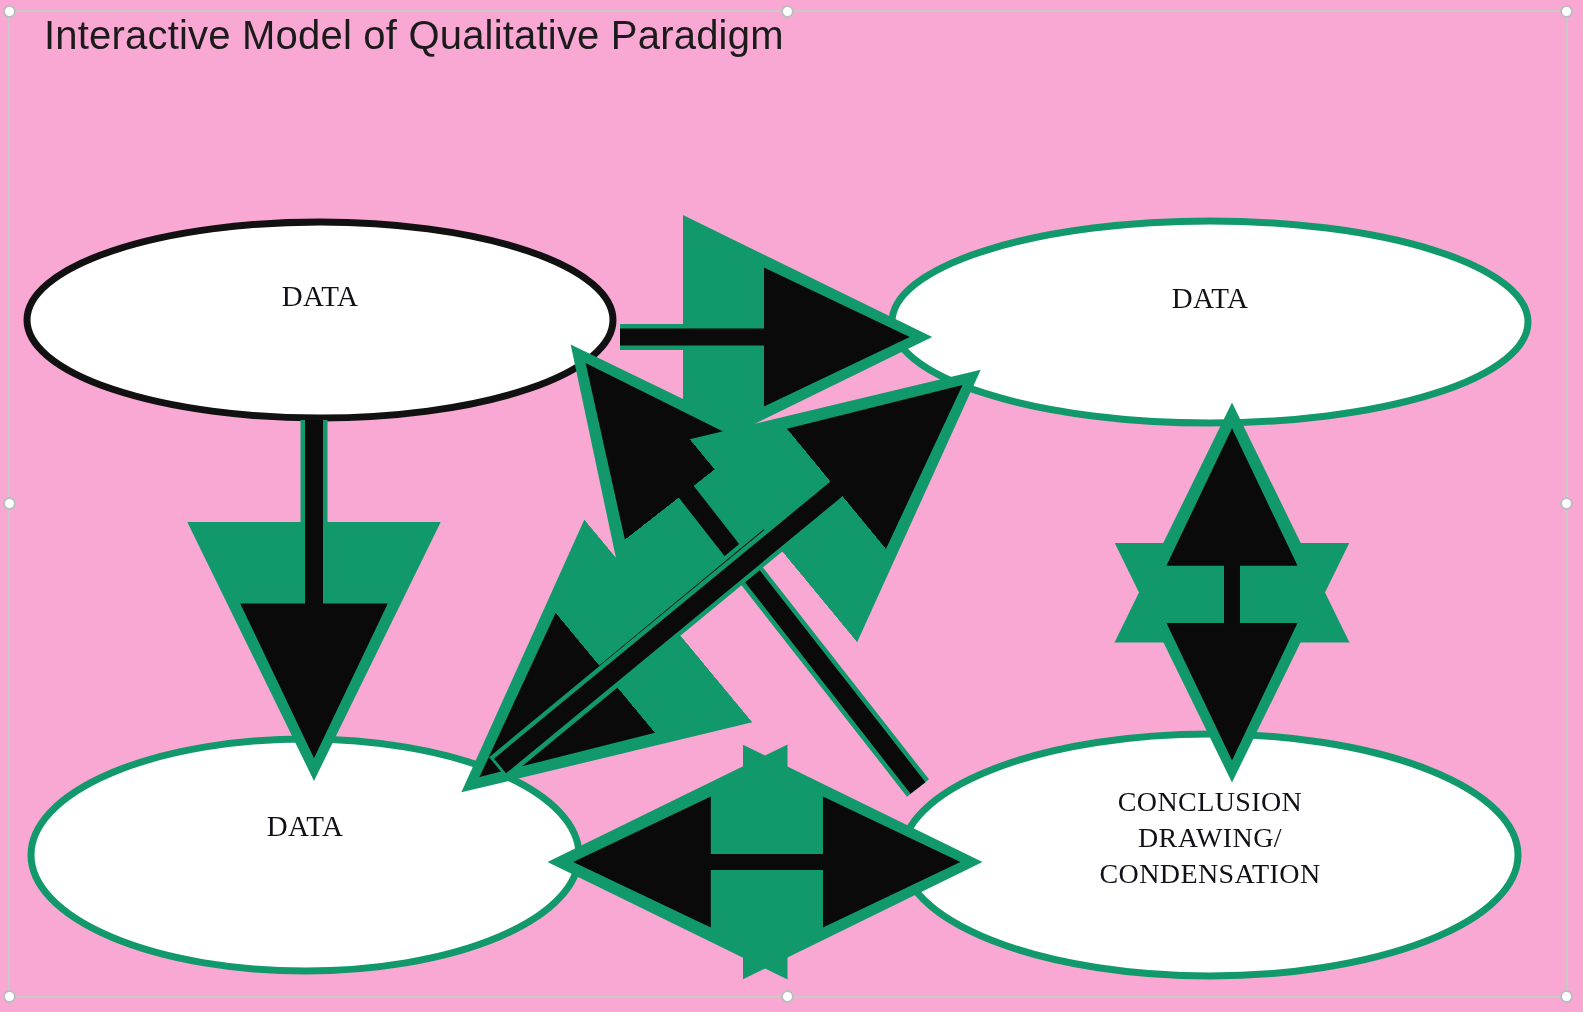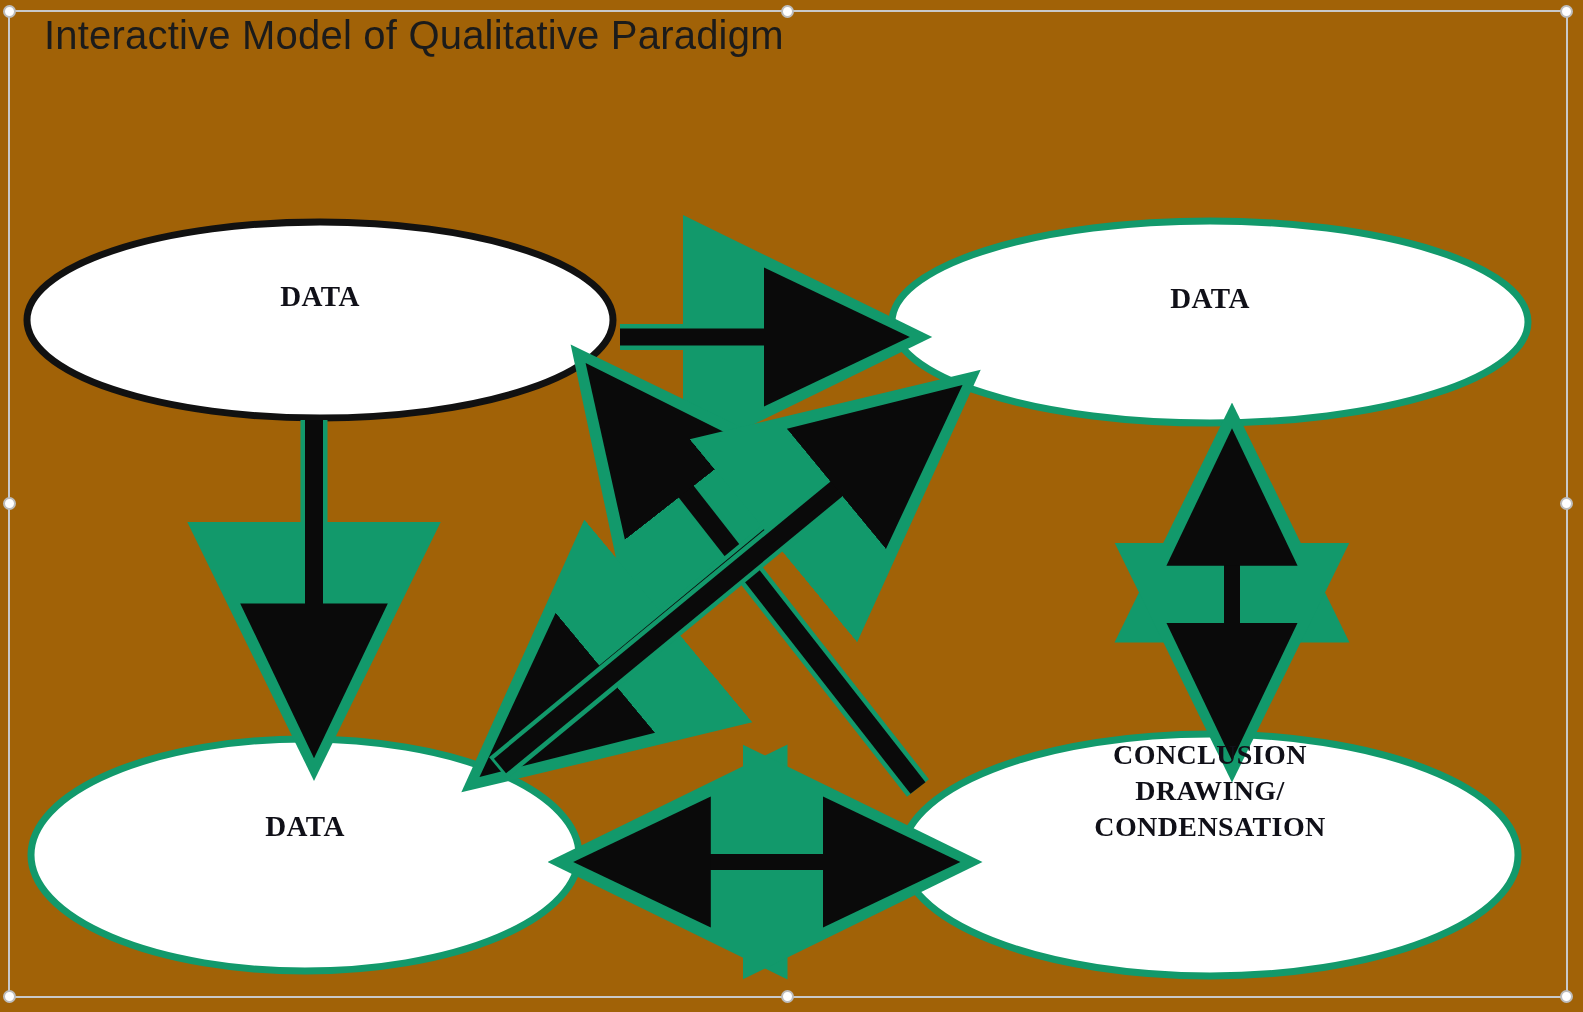--- a/index.html
+++ b/index.html
@@ -1,18 +1,18 @@
 <!DOCTYPE html>
 <html><head>
 <meta charset="utf-8">
 <style>
   html,body{margin:0;padding:0;background:#ffffff;}
   body{width:1583px;height:1012px;overflow:hidden;font-family:"Liberation Sans",sans-serif;}
 
-  #stage{position:relative;width:1583px;height:1012px;background:#a16207;}
+  #stage{position:relative;width:1583px;height:1012px;background:#f9a8d4;}
 
   
   #frame{
     position:absolute;left:8px;top:10px;width:1560px;height:988px;
     border:2px solid #c9c9c9;box-sizing:border-box;background:transparent;
   }
   .handle{position:absolute;width:13px;height:13px;border:2px solid #bdbdbd;
     border-radius:50%;background:#ffffff;box-sizing:border-box;}
   .h-tl{left:-7px;top:-7px;}
   .h-tr{right:-7px;top:-7px;}
@@ -27,21 +27,21 @@
     position:absolute;left:44px;top:12px;
     font-size:40px;line-height:1.15;color:#1b1b1b;
     font-family:"Liberation Sans",sans-serif;font-weight:400;
     letter-spacing:.2px;white-space:nowrap;
   }
 
   #canvas{position:absolute;left:0;top:0;width:1583px;height:1012px;}
 
   .node-label{
     position:absolute;text-align:center;
-    font-family:"Liberation Serif",serif;font-weight:bold;
+    font-family:"Liberation Serif",serif;font-weight:normal;
     color:#101018;line-height:1.28;letter-spacing:.4px;
     pointer-events:none;
   }
   .nl-2{font-size:29px;}
   .nl-3{font-size:28px;}
 </style>
 </head>
 <body>
 
 <div id="stage">
@@ -134,19 +134,19 @@
   </div>
 
   <div class="node-label nl-2" style="left:1010px;top:280px;width:400px;">
     <div>DATA</div>
   </div>
 
   <div class="node-label nl-2" style="left:80px;top:808px;width:450px;">
     <div>DATA</div>
   </div>
 
-  <div class="node-label nl-3" style="left:1000px;top:737px;width:420px;">
+  <div class="node-label nl-3" style="left:1000px;top:784px;width:420px;">
     <div>CONCLUSION</div>
     <div>DRAWING/</div>
     <div>CONDENSATION</div>
   </div>
 
 </div>
 
 </body></html>

